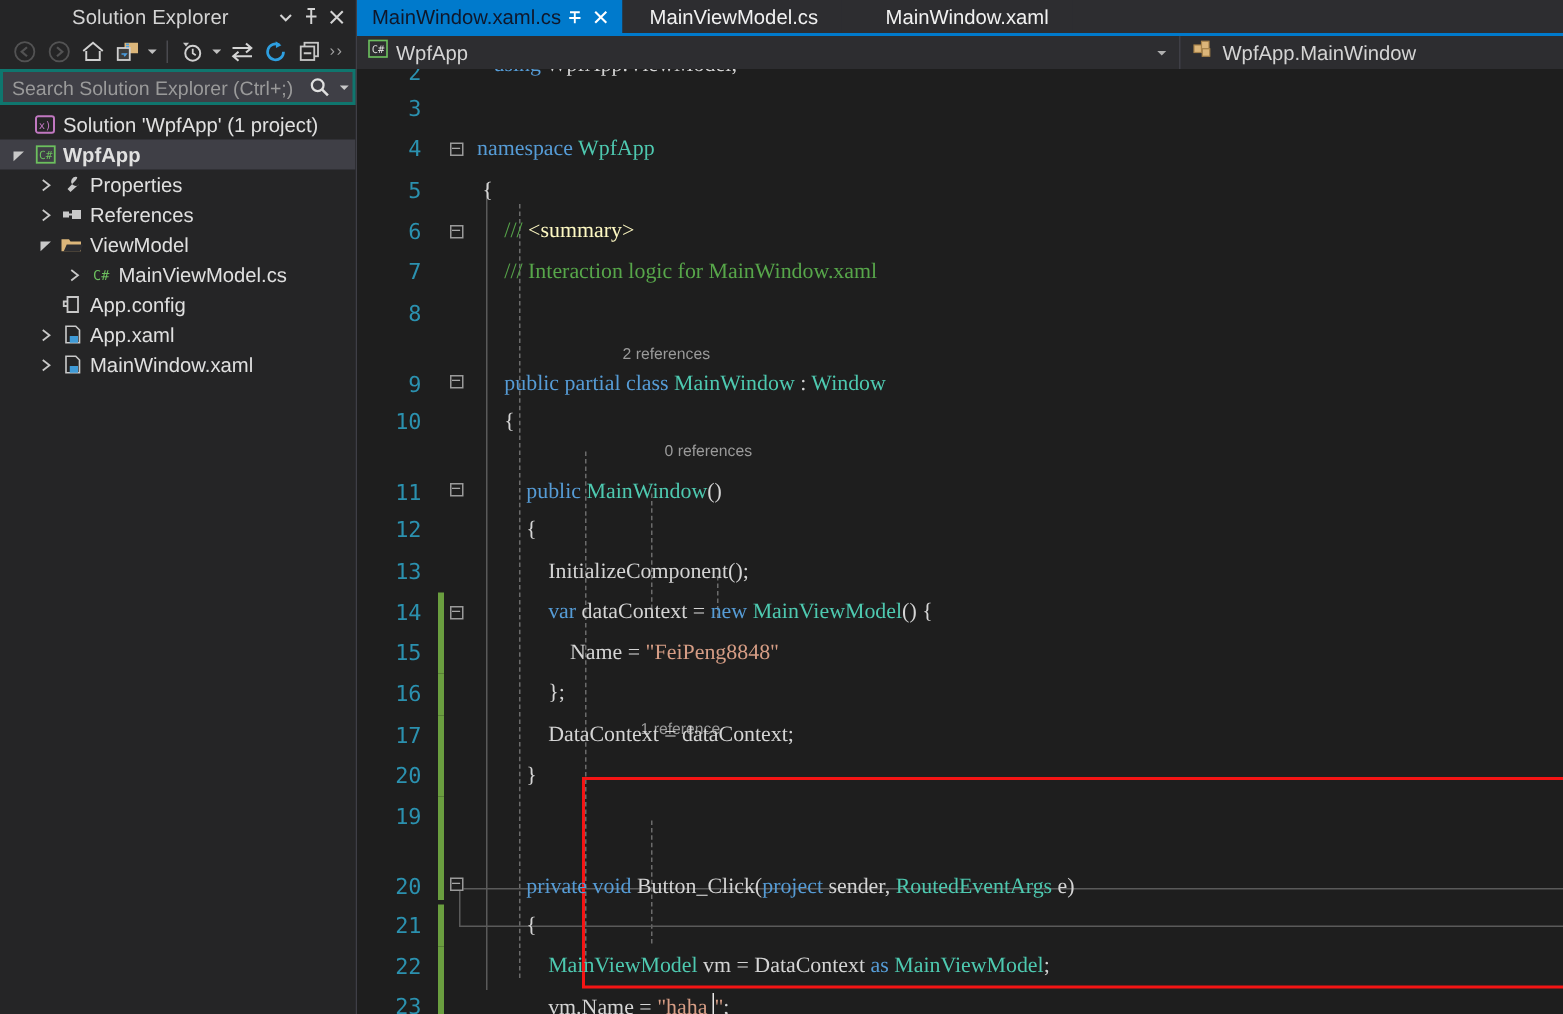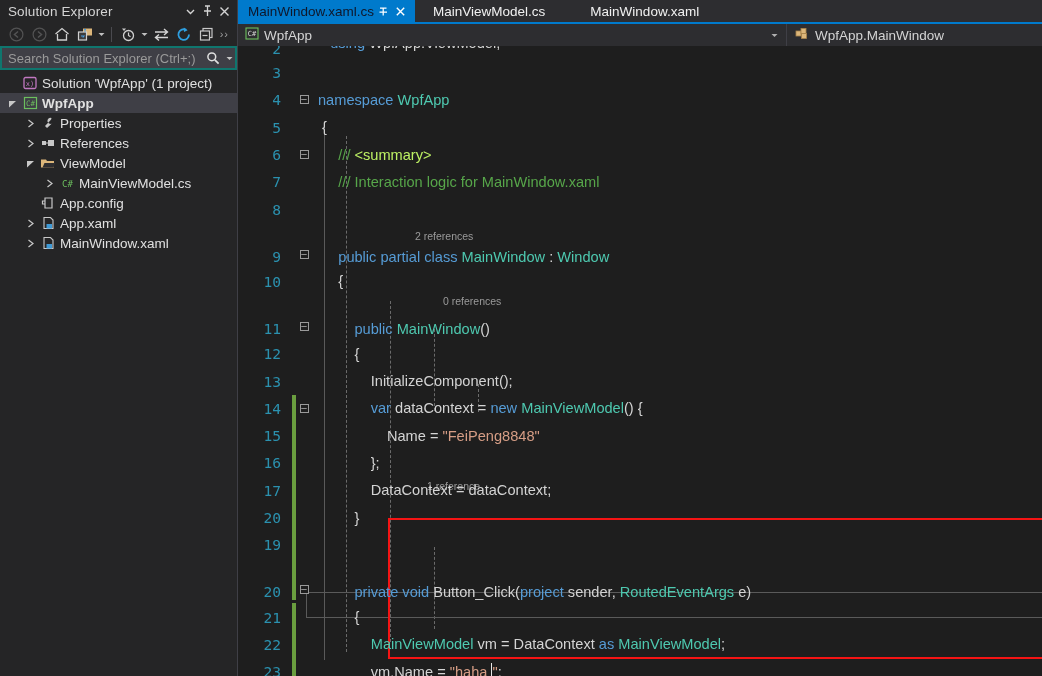--- a/index.html
+++ b/index.html
@@ -13,21 +13,21 @@
 
   
   .sidebar {
     width: 238px; height: 676px;
     background: #252526;
     display: flex; flex-direction: column;
     border-right: 1px solid #3f3f46;
   }
   .se-header {
     height: 22px; display: flex; align-items: center;
-    padding: 0 4px 0 8px; background: #252526;
+    padding: 0 4px 0 8px; background: #252526; margin-left: 40px;
   }
   .se-title {
     flex: 1; color: #d4d4d4; font-size: 13.5px;
     white-space: nowrap; letter-spacing: .1px;
   }
   .se-hdr-btn {
     width: 17px; height: 17px; display: flex; align-items: center;
     justify-content: center; color: #d4d4d4; font-size: 11px; cursor: pointer;
   }
   .se-hdr-btn svg { display: block; }
@@ -106,28 +106,28 @@
   }
   .changebar { width: 4px; flex: 0 0 4px; margin-left: 4px; height: 27.3px; }
   .cb-green { background: #6a9e3f; }
   .glyph { width: 16px; flex: 0 0 16px; display: flex; align-items: center; justify-content: center; }
   .fold-box {
     width: 9px; height: 9px; border: 1px solid #9a9a9a; color: #cfcfcf;
     font-size: 9px; line-height: 7px; text-align: center;
     background: #1e1e1e; cursor: pointer;
   }
   .codetext { white-space: pre; color: #d4d4d4; padding-left: 6px; flex: 1;
-    font-family: Liberation Sans, sans-serif; }
+    font-family: Liberation Serif, serif; }
 
   
   .k  { color: #569cd6; }   
   .t  { color: #4ec9b0; }   
   .s  { color: #d69d85; }   
   .c  { color: #57a64a; }   
-  .cx { color: #bef264; }   
+  .cx { color: #fef9c3; }   
   .p  { color: #d4d4d4; }   
 
   .codelens {
     position: absolute; color: #9a9a9a; font-size: 10.5px;
     font-family: "Liberation Sans", sans-serif; cursor: pointer;
   }
 
   
   .vguide { position: absolute; width: 1px; background: #5a5a5a; }
   .vguide.dashed {

